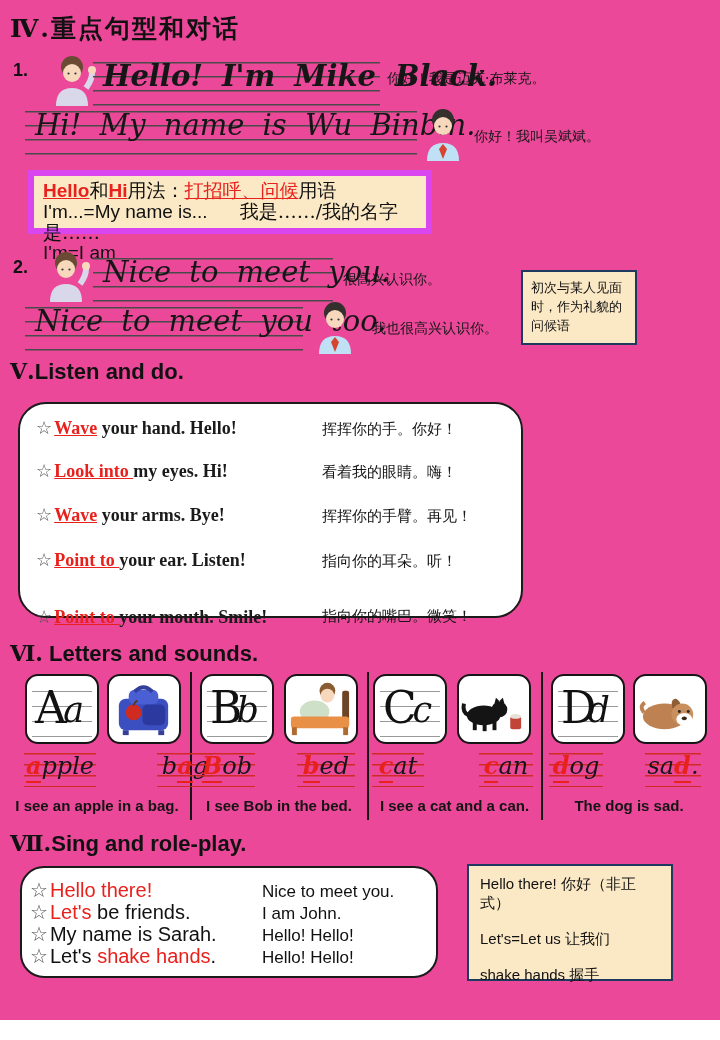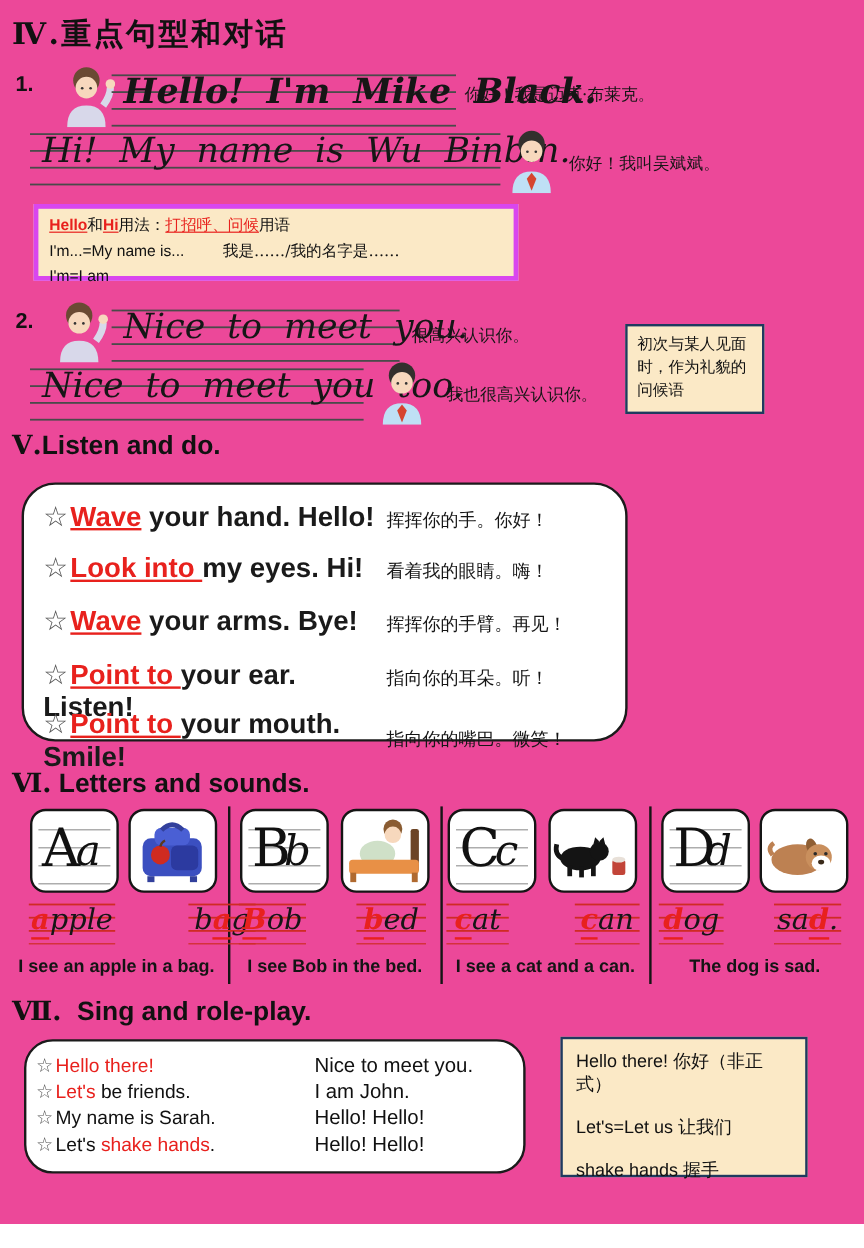--- a/index.html
+++ b/index.html
@@ -19,33 +19,33 @@
     linear-gradient(#4a4a4a,#4a4a4a),linear-gradient(#4a4a4a,#4a4a4a);
     background-size:100% 1.5px;background-repeat:no-repeat;
     background-position:0 0,0 14px,0 28px,0 42px;}
   .hw{position:absolute;left:10px;top:-3px;font-family:"DejaVu Serif","Liberation Serif",serif;
       font-style:italic;font-size:29px;word-spacing:9px;white-space:nowrap;color:#161616;}
 
   .zh{font-family:"DejaVu Serif","Liberation Serif",serif;font-size:14px;color:#161616;}
 
   
   .note{background:#fbe9c6;box-sizing:border-box;}
-  .n1{border:4px solid #d946ef;padding:4px 9px;font-size:13px;line-height:20px;}
+  .n1{border:6px solid #d946ef;padding:4px 9px;font-size:19px;line-height:20px;}
   .n2{border:2px solid #1f3a5f;padding:6px 8px;font-size:13px;line-height:19px;
       font-family:"DejaVu Serif","Liberation Serif",serif;}
   .n3{border:2px solid #1f3a5f;padding:9px 11px;font-size:15px;}
   .n3 .row{margin-bottom:17px;}
   .red-bu{color:#e8211d;font-weight:bold;text-decoration:underline;}
   .red-u{color:#e8211d;text-decoration:underline;font-family:"DejaVu Serif","Liberation Serif",serif;}
   .zh-in{font-family:"DejaVu Serif","Liberation Serif",serif;}
 
   
   .rbox{position:absolute;border:2px solid #1b1b1b;border-radius:28px;background:#fff;box-sizing:border-box;}
   .lrow{display:flex;align-items:baseline;margin:0 0 0 16px;}
-  .lrow .en{width:286px;font-size:23px;font-weight:bold;color:#1a1a1a;}
+  .lrow .en{width:286px;font-size:18px;font-weight:bold;color:#1a1a1a;font-family:Liberation Serif, serif;}
   .lrow .zh{font-size:15px;}
   .star{color:#555;font-weight:normal;margin-right:2px;}
   .redtx{color:#e8211d;}
   .red-ul{color:#e8211d;text-decoration:underline;}
 
   
   .card{position:absolute;width:74px;height:70px;background:#fff;border:2.5px solid #151515;border-radius:13px;box-sizing:border-box;}
   .card .cl{position:absolute;left:5px;right:5px;height:1px;background:#999;}
   .cu{position:absolute;left:8px;top:2px;font-family:"DejaVu Serif","Liberation Serif",serif;font-size:44px;line-height:60px;}
   .cll{position:absolute;right:13px;top:9px;font-family:"DejaVu Serif","Liberation Serif",serif;font-style:italic;font-size:35px;line-height:50px;}
@@ -57,21 +57,21 @@
     linear-gradient(#cf2b24,#cf2b24),linear-gradient(#cf2b24,#cf2b24);
     background-size:100% 1.5px;background-repeat:no-repeat;
     background-position:0 0,0 11px,0 22px,0 33px;text-align:center;}
   .ww{position:relative;top:-2px;font-family:"DejaVu Serif","Liberation Serif",serif;
       font-style:italic;font-size:24px;color:#161616;white-space:nowrap;}
   .ww i{font-style:italic;}
   .rl{color:#e8211d;font-weight:bold;border-bottom:2px solid #e8211d;padding-bottom:1px;font-style:italic;}
   .sent{position:absolute;font-size:15px;font-weight:bold;text-align:center;color:#141414;}
 
   .srow{display:flex;align-items:baseline;height:22px;margin-left:8px;}
-  .srow .lft{width:232px;font-size:16px;}
+  .srow .lft{width:232px;font-size:20px;}
   .srow .rgt{font-size:17px;}
 </style>
 </head>
 <body>
 
 <div class="page">
 
   <div class="abs h-cn" style="left:10px;top:12px;"><span>Ⅳ.</span><span>重点句型和对话</span></div>
 
   <div class="abs num" style="left:13px;top:60px;">1.</div>
@@ -284,21 +284,21 @@
   </div>
   <div class="wstaff" style="left:645px;top:753px;width:56px;">
     <span class="ww"><i>sa</i><span class="rl">d</span><i>.</i></span>
   </div>
 
   <div class="sent" style="left:6px;top:797px;width:182px;">I see an apple in a bag.</div>
   <div class="sent" style="left:194px;top:797px;width:170px;">I see Bob in the bed.</div>
   <div class="sent" style="left:371px;top:797px;width:167px;">I see a cat and a can.</div>
   <div class="sent" style="left:545px;top:797px;width:168px;">The dog is sad.</div>
 
-  <div class="abs h-en" style="left:10px;top:830px;"><span class="rn">Ⅶ.</span><span style="margin-left:13px;text-align:center;">Sing and role-play.</span></div>
+  <div class="abs h-en" style="left:10px;top:830px;"><span class="rn">Ⅶ.</span><span style="margin-left:0;text-align:center;">Sing and role-play.</span></div>
 
   <div class="rbox" style="left:20px;top:866px;width:418px;height:112px;border-radius:24px;padding-top:10px;">
     <div class="srow">
       <span class="lft"><span class="star">☆</span><span></span><span class="redtx">Hello there!</span><span></span></span>
       <span class="rgt">Nice to meet you.</span>
     </div>
     <div class="srow">
       <span class="lft"><span class="star">☆</span><span></span><span class="redtx">Let's</span><span> be friends.</span></span>
       <span class="rgt">I am John.</span>
     </div>

